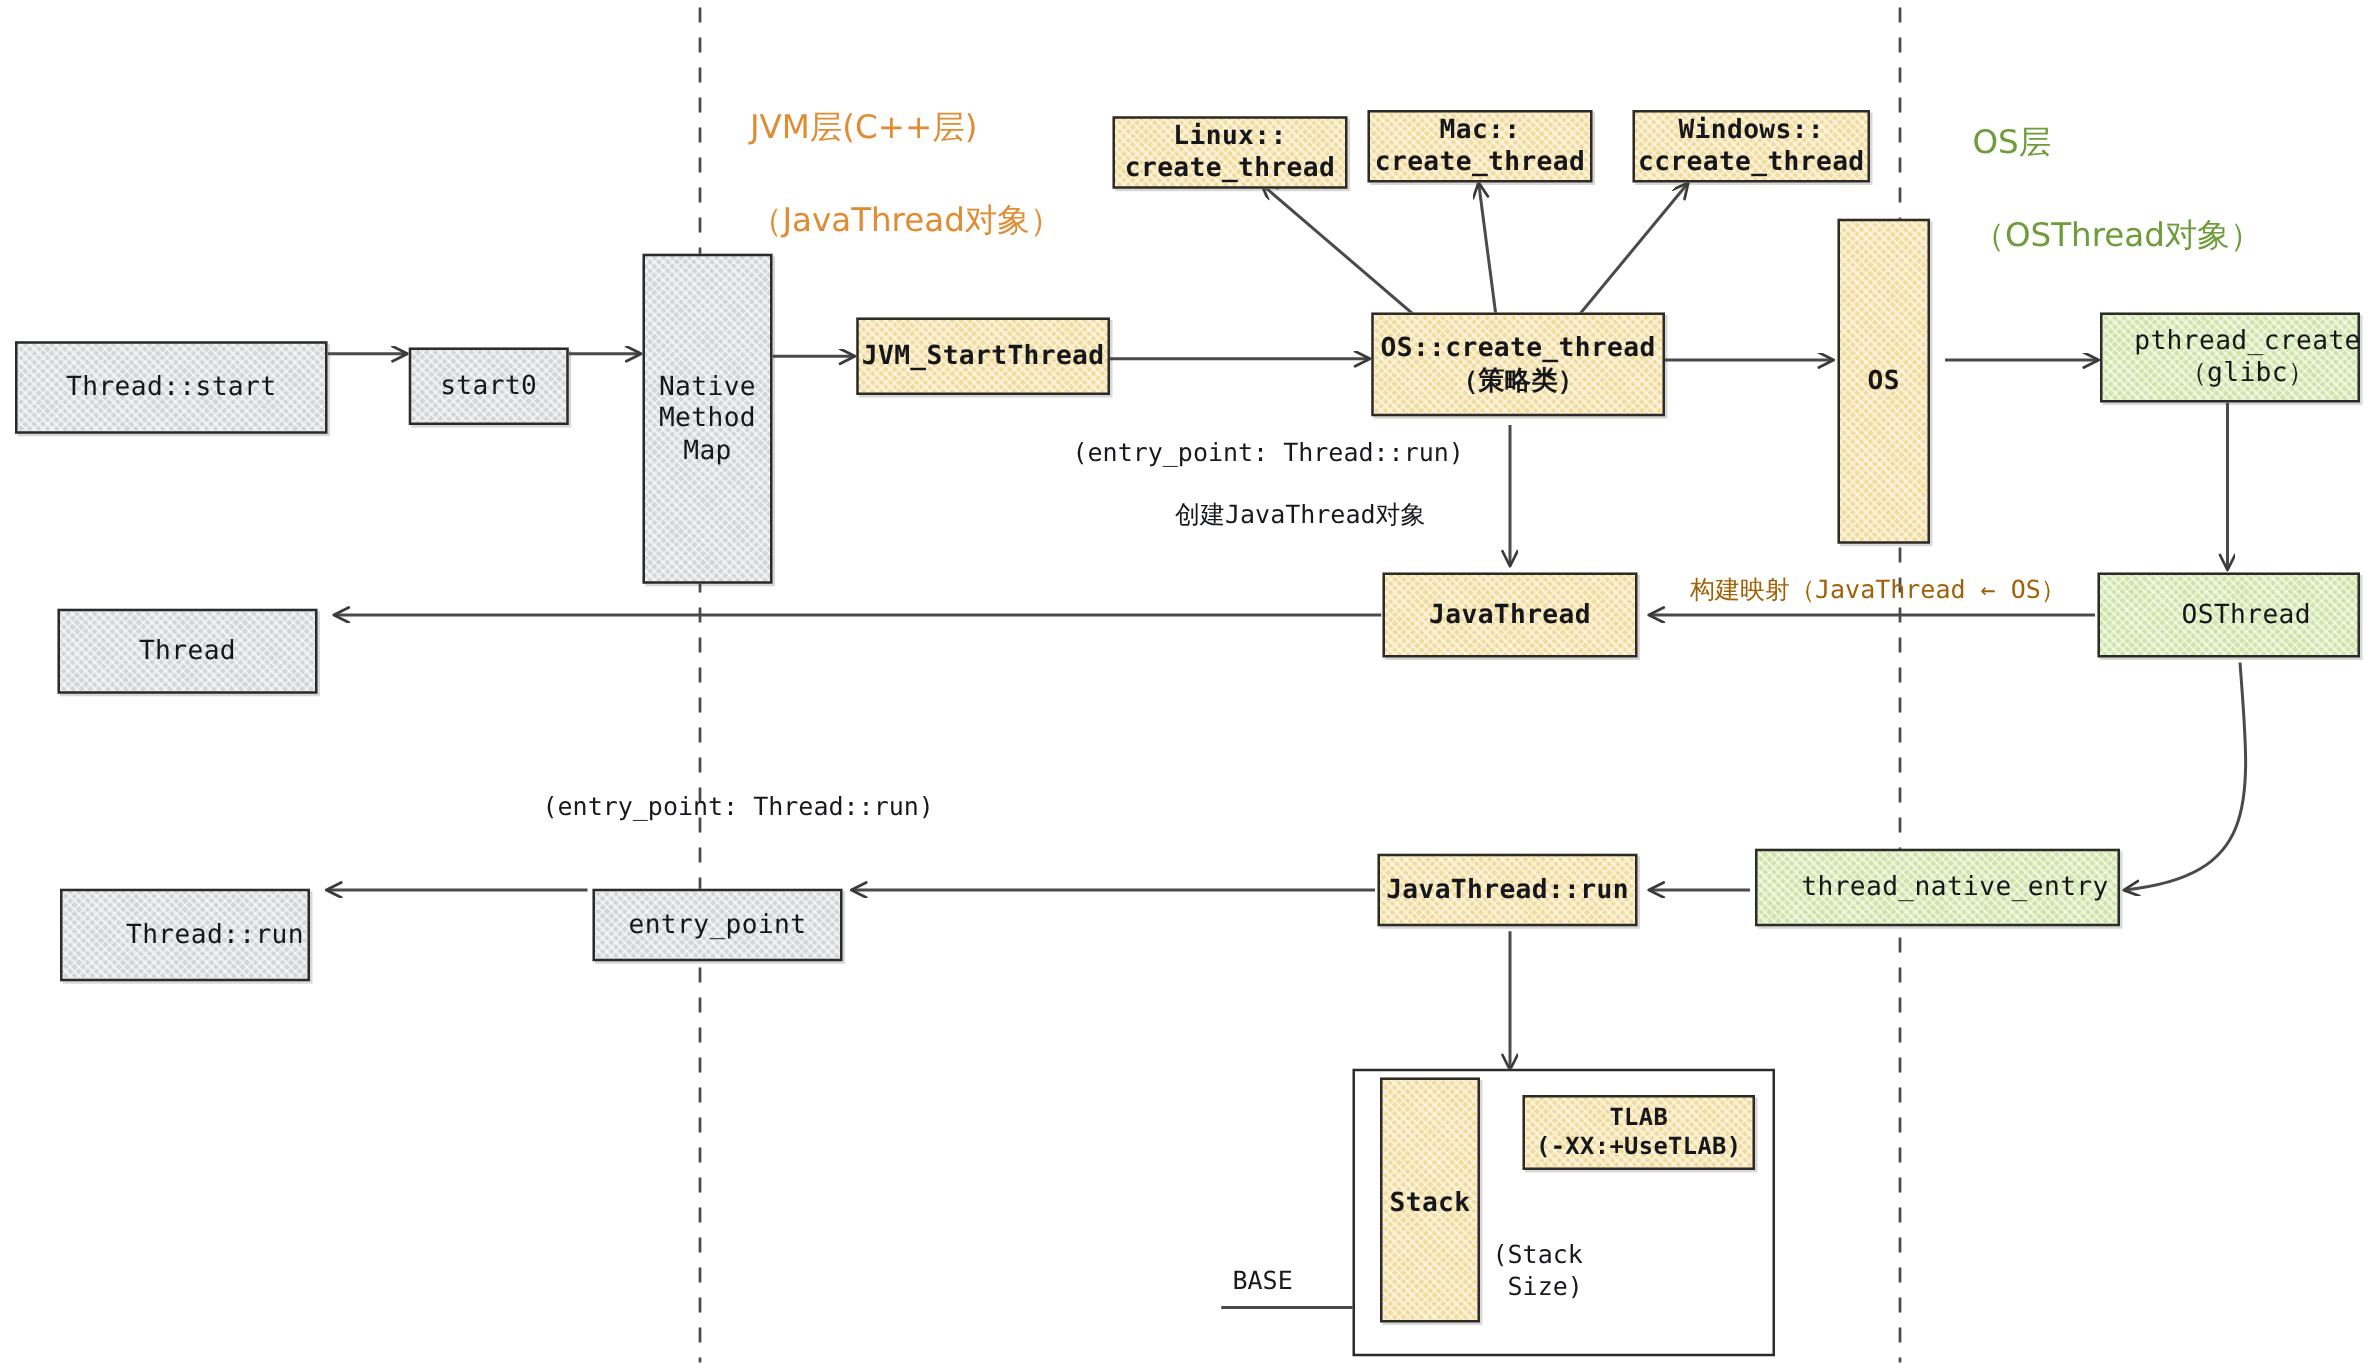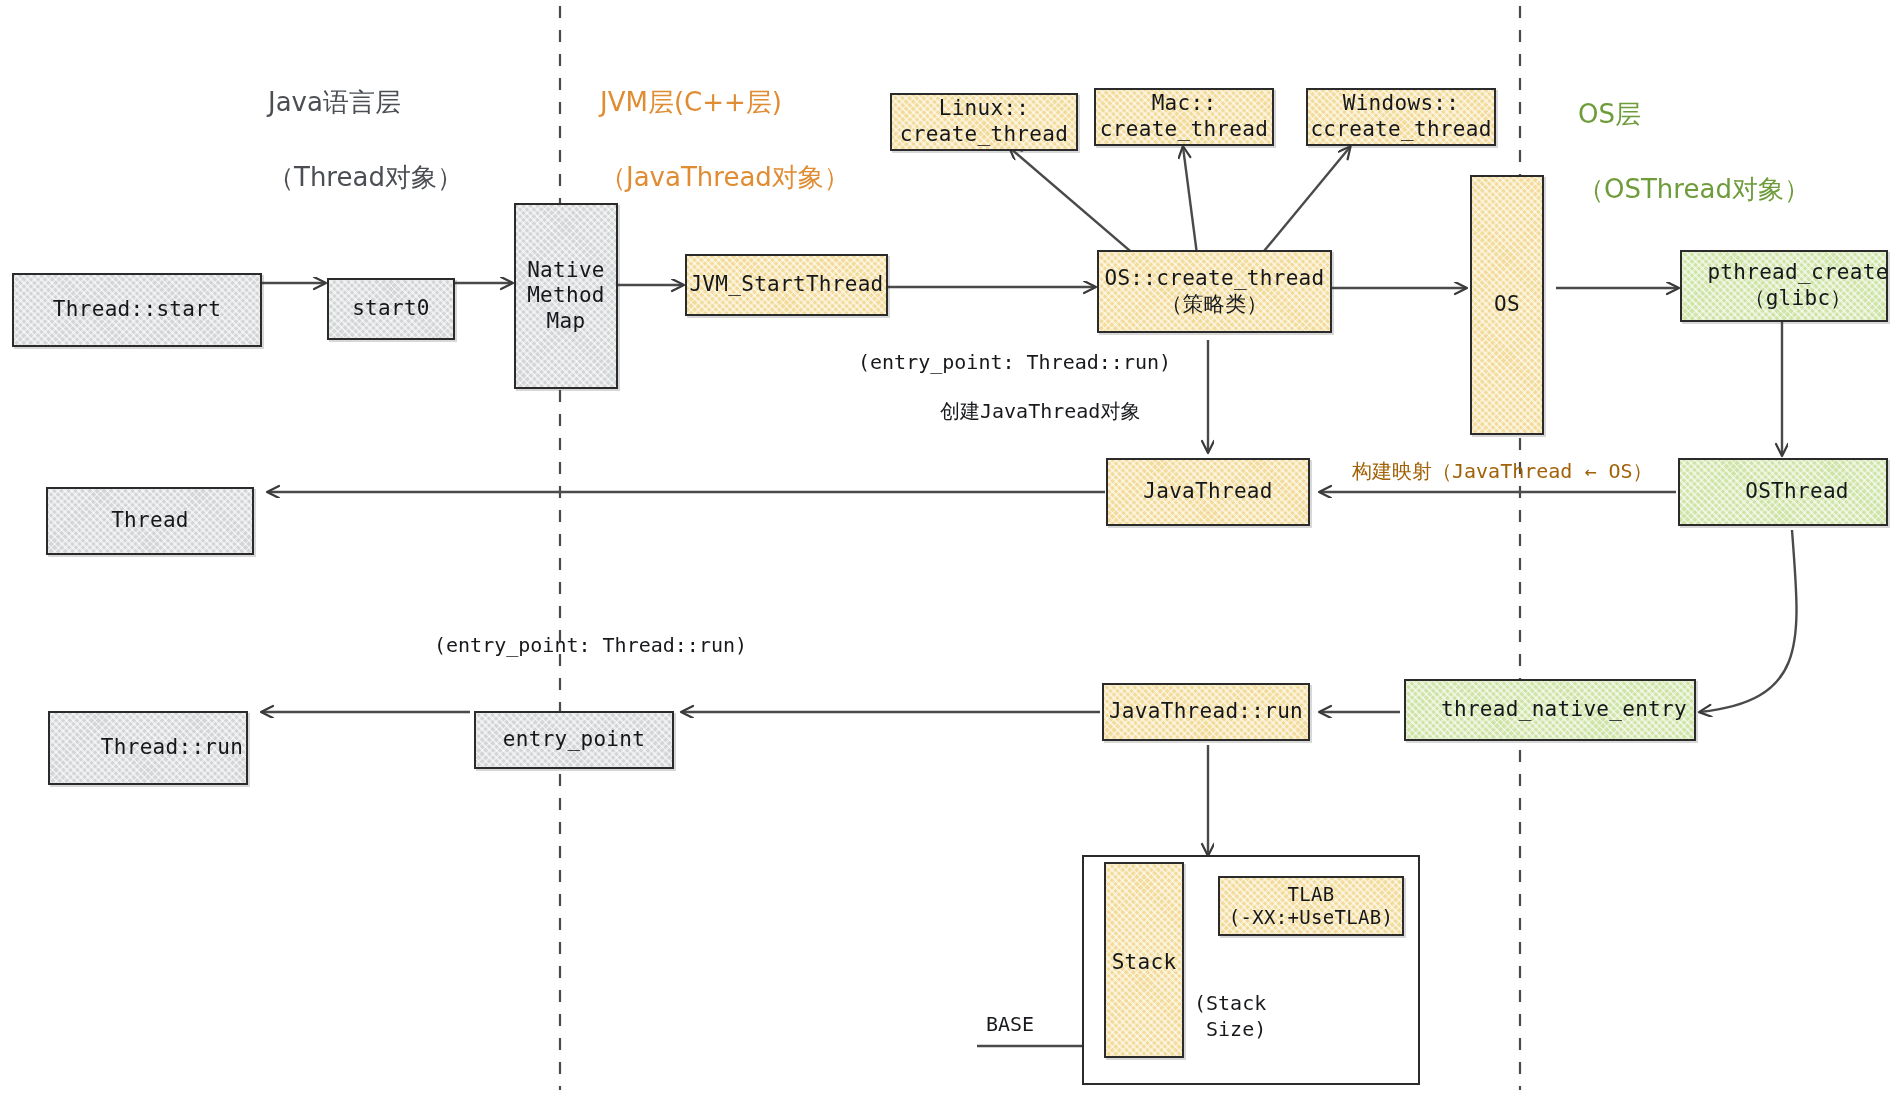--- a/index.html
+++ b/index.html
@@ -48,20 +48,21 @@
     background-image:
       repeating-linear-gradient(45deg, rgba(255,255,255,0.55) 0 2px, rgba(0,0,0,0) 2px 5px),
       repeating-linear-gradient(-45deg, rgba(255,255,255,0.45) 0 2px, rgba(0,0,0,0) 2px 5px);
     margin-top: 28px;
   }
   .fill-yellow {
     background-color: #f3dc9b;
     background-image:
       repeating-linear-gradient(45deg, rgba(255,255,255,0.55) 0 2px, rgba(0,0,0,0) 2px 5px),
       repeating-linear-gradient(-45deg, rgba(255,255,255,0.42) 0 2px, rgba(0,0,0,0) 2px 5px);
+    font-weight: bold;
   }
   .fill-green {
     background-color: #cfe4a7;
     background-image:
       repeating-linear-gradient(45deg, rgba(255,255,255,0.55) 0 2px, rgba(0,0,0,0) 2px 5px),
       repeating-linear-gradient(-45deg, rgba(255,255,255,0.42) 0 2px, rgba(0,0,0,0) 2px 5px);
     padding-left: 28px;
   }
   .fill-plain {
     background: #ffffff;
@@ -134,24 +135,20 @@
 
       <path d="M977,1046 L1100,1046"></path>
     </g>
 
     <g stroke="#4a4a4a" stroke-width="2.2" fill="none" stroke-dasharray="12 12">
       <line x1="560" y1="6" x2="560" y2="1090"></line>
       <line x1="1520" y1="6" x2="1520" y2="1090"></line>
     </g>
   </svg>
 
-  <div class="lane-label lane-java" style="left:268px; top:46px;">
-    <div>Java语言层</div>
-    <div>（Thread对象）</div>
-  </div>
 
   <div class="lane-label lane-jvm" style="left:600px; top:46px;">
     <div>JVM层(C++层)</div>
     <div>（JavaThread对象）</div>
   </div>
 
   <div class="lane-label lane-os" style="left:1578px; top:58px;">
     <div>OS层</div>
     <div>（OSThread对象）</div>
   </div>
@@ -162,21 +159,21 @@
   <div class="node fill-yellow" style="left:1094px; top:88px; width:180px; height:58px;">Mac::
 create_thread</div>
 
   <div class="node fill-yellow" style="left:1306px; top:88px; width:190px; height:58px;">Windows::
 ccreate_thread</div>
 
   <div class="node fill-grey" style="left:12px; top:245px; width:250px; height:74px;">Thread::start</div>
 
   <div class="node fill-grey" style="left:327px; top:250px; width:128px; height:62px;">start0</div>
 
-  <div class="node fill-grey" style="left:514px; top:175px; width:104px; height:186px;">Native
+  <div class="node fill-grey" style="left:514px; top:175px; width:104px; height:264px;">Native
 Method
 Map</div>
 
   <div class="node fill-yellow" style="left:685px; top:254px; width:203px; height:62px;">JVM_StartThread</div>
 
   <div class="node fill-yellow" style="left:1097px; top:250px; width:235px; height:83px;">OS::create_thread
 （策略类）</div>
 
   <div class="node fill-yellow" style="left:1470px; top:175px; width:74px; height:260px;">OS</div>
 

